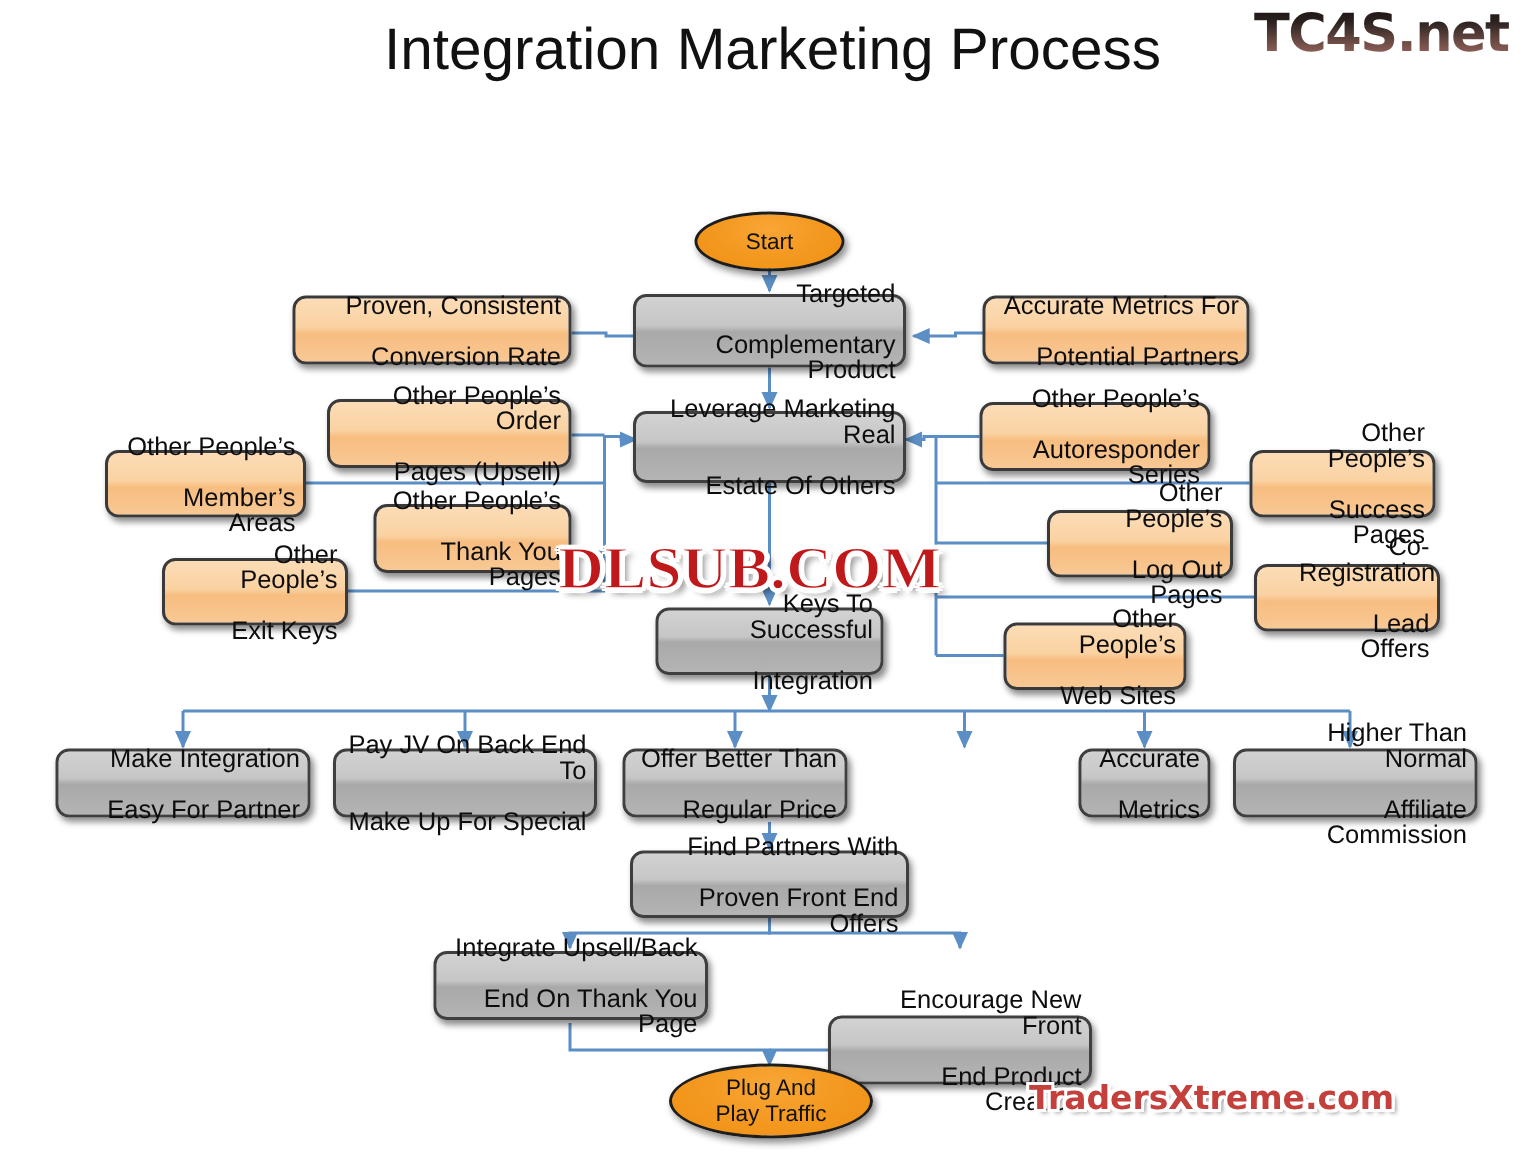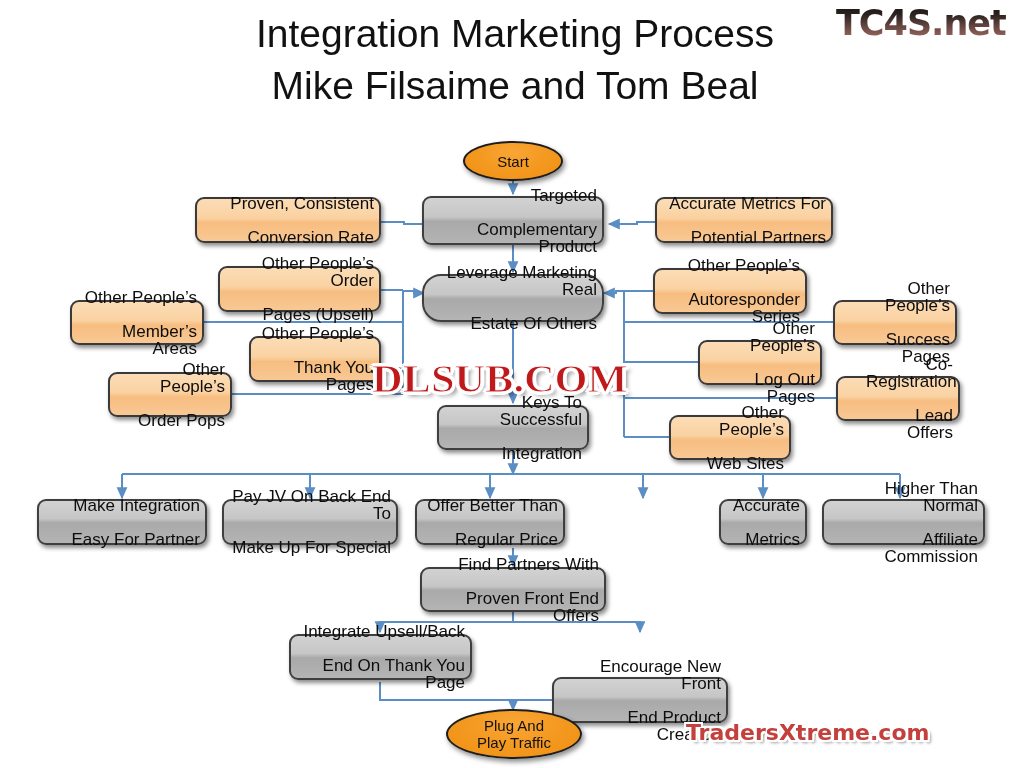--- a/index.html
+++ b/index.html
@@ -91,21 +91,20 @@
   
   .conn{position:absolute;left:0;top:0;width:1024px;height:768px;z-index:10;pointer-events:none;}
 </style>
 </head>
 <body>
 
 <div id="stage">
 
   <div class="title">
     <div>Integration Marketing Process</div>
-    <div>Mike Filsaime and Tom Beal</div>
   </div>
 
   <div class="wm-tc4s">TC4S.net</div>
   <div class="wm-dlsub">DLSUB.COM</div>
   <div class="wm-traders">TradersXtreme.com</div>
 
   <svg class="conn" viewBox="0 0 1024 768">
     <defs>
       <marker id="ar" markerWidth="7" markerHeight="7" refX="5.4" refY="3.1" orient="auto" markerUnits="strokeWidth">
         <path d="M0,0.4 L6,3.1 L0,5.8 z" fill="#5b8ec4"></path>
@@ -175,21 +174,21 @@
     </span>
   </div>
 
   <div class="node orange" style="left:655px;top:197px;width:178px;height:46px;">
     <span>
       <span>Accurate Metrics For</span><br>
       <span>Potential Partners</span>
     </span>
   </div>
 
-  <div class="node gray" style="left:422px;top:274px;width:182px;height:48px;border-radius:19px;">
+  <div class="node gray" style="left:422px;top:274px;width:182px;height:48px;">
     <span>
       <span>Leverage Marketing Real</span><br>
       <span>Estate Of Others</span>
     </span>
   </div>
 
   <div class="node orange" style="left:218px;top:266px;width:163px;height:46px;">
     <span>
       <span>Other People’s Order</span><br>
       <span>Pages (Upsell)</span>
@@ -206,21 +205,21 @@
   <div class="node orange" style="left:249px;top:336px;width:132px;height:46px;">
     <span>
       <span>Other People’s</span><br>
       <span>Thank You Pages</span>
     </span>
   </div>
 
   <div class="node orange" style="left:108px;top:372px;width:124px;height:45px;">
     <span>
       <span>Other People’s</span><br>
-      <span>Order Pops</span>
+      <span>Exit Keys</span>
     </span>
   </div>
 
   <div class="node orange" style="left:653px;top:268px;width:154px;height:46px;">
     <span>
       <span>Other People’s</span><br>
       <span>Autoresponder Series</span>
     </span>
   </div>
 

